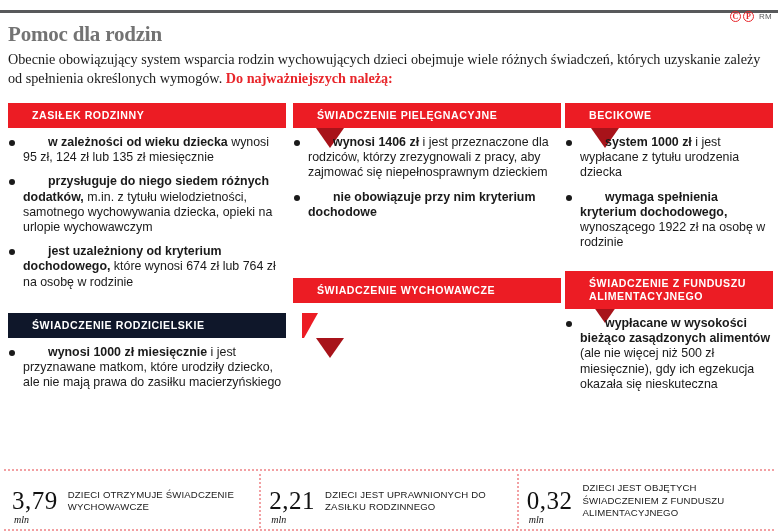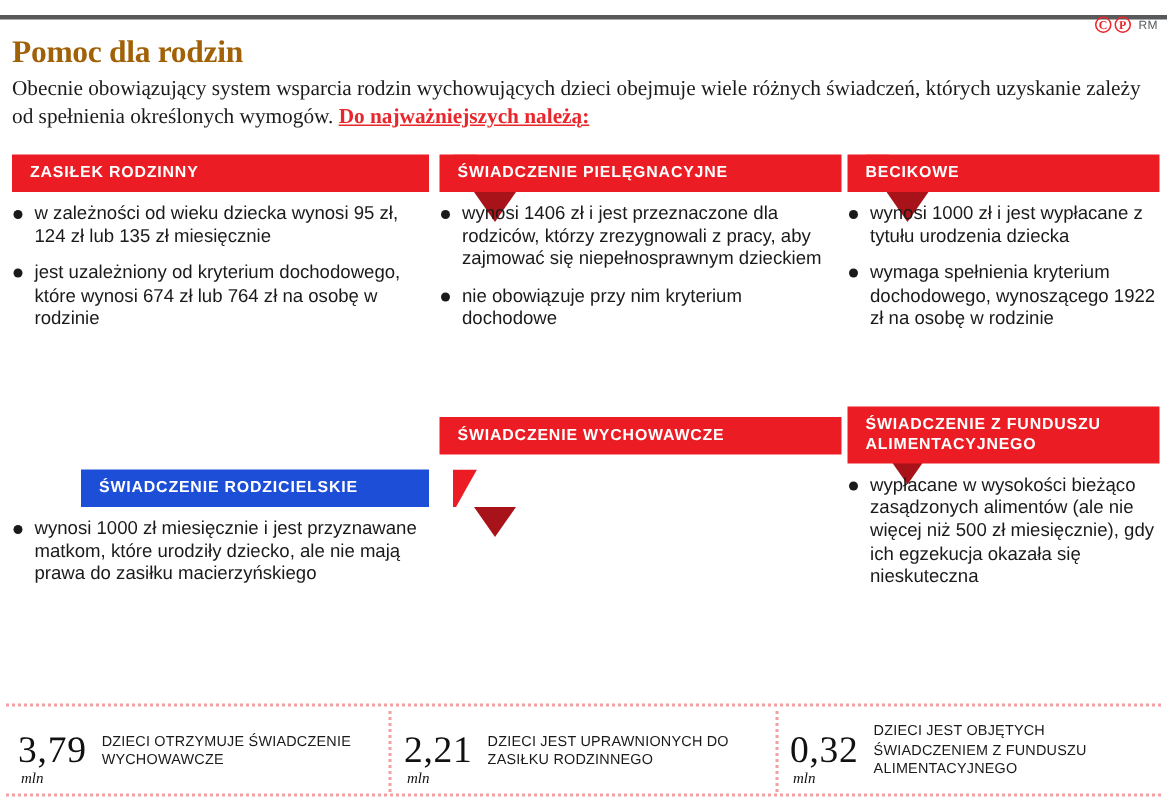--- a/index.html
+++ b/index.html
@@ -27,62 +27,62 @@
     font-family: "Liberation Serif", serif; font-weight: bold;
   }
   .logo-rm {
     font-size: 8px; color: #58595b; font-weight: normal; letter-spacing: .3px;
     margin-left: 3px;
   }
 
   .title {
     position: absolute; left: 8px; top: 22px;
     font-family: "Liberation Serif", serif;
-    font-weight: bold; font-size: 21px; color: #a16207; letter-spacing: -.2px;
+    font-weight: bold; font-size: 21px; color: #737373; letter-spacing: -.2px;
   }
   .lede {
     position: absolute; left: 8px; top: 50px; width: 760px;
     font-family: "Liberation Serif", serif;
     font-size: 14.2px; line-height: 19px; color: #1a1a1a;
   }
-  .lede .hl { color: #e8262b; font-weight: bold; text-decoration: underline; }
+  .lede .hl { color: #e8262b; font-weight: bold; }
 
   
   .col { position: absolute; top: 0; }
   .col1 { left: 8px;   width: 278px; }
   .col2 { left: 293px; width: 268px; }
   .col3 { left: 565px; width: 208px; }
 
   
   .banner { position: relative; margin-bottom: 7px; }
   .banner-bar {
     position: relative; background: #ec1c24; color: #fff;
     font-size: 10.6px; font-weight: bold; letter-spacing: .55px;
-    padding: 6px 10px 6px 12px; line-height: 13px;
+    padding: 6px 10px 6px 24px; line-height: 13px;
     min-height: 25px; display: flex; align-items: center;
   }
   .banner-point {
     position: absolute; right: -15px; top: 0; width: 0; height: 100%;
   }
   .banner-point svg { display: block; }
   .banner-fold {
     position: absolute; right: -15px; width: 0; height: 0;
   }
 
   
   ul.items { list-style: none; }
   ul.items li {
     position: relative; padding-left: 15px; margin-bottom: 9px;
     font-size: 12.4px; line-height: 15.2px; color: #1a1a1a;
   }
   ul.items li::before {
     content: ""; position: absolute; left: 1px; top: 5px;
     width: 6px; height: 6px; border-radius: 50%; background: #1a1a1a;
   }
-  ul.items li b { font-weight: normal; }
+  ul.items li b { font-weight: bold; margin-left: 25px; }
 
   
   .foot-rule {
     position: absolute; left: 4px; top: 469px; width: 770px; height: 0;
     border-top: 2.5px dotted #f2a0a3;
   }
   .foot-rule2 {
     position: absolute; left: 4px; top: 529px; width: 770px; height: 0;
     border-top: 2.5px dotted #f2a0a3;
   }
@@ -137,26 +137,27 @@
             <svg width="16" height="25" viewBox="0 0 16 25">
               <polygon points="0,0 16,0 2,25 0,25" fill="#ec1c24"></polygon>
             </svg>
           </div>
           <div class="banner-fold" style="top: 25px; right: -16px; margin-right: -14px;"><svg width="30" height="20" viewBox="0 0 30 20">
               <polygon points="0,0 28,0 14,20" fill="#a8131a"></polygon>
             </svg></div>
         </div>
         <ul class="items">
           <li><b>w zależności od wieku dziecka</b><span> wynosi 95 zł, 124 zł lub 135 zł miesięcznie</span></li>
+          <li><b>przysługuje do niego siedem różnych dodatków,</b><span> m.in. z tytułu wielodzietności, samotnego wychowywania dziecka, opieki na urlopie wychowawczym</span></li>
           <li><b>jest uzależniony od kryterium dochodowego,</b><span> które wynosi 674 zł lub 764 zł na osobę w rodzinie</span></li>
         </ul>
       </div>
       <div style="position: absolute; top: 313px; left: 0px; right: 0px;">
         <div class="banner">
-          <div class="banner-bar" style="background: #1d4ed8; min-height: 25px; margin-left: 46px;">ŚWIADCZENIE RODZICIELSKIE</div>
+          <div class="banner-bar" style="background: #0f172a; min-height: 25px;">ŚWIADCZENIE RODZICIELSKIE</div>
           <div class="banner-point" style="right: -16px;">
             <svg width="16" height="25" viewBox="0 0 16 25">
               <polygon points="0,0 16,0 2,25 0,25" fill="#ec1c24"></polygon>
             </svg>
           </div>
           <div class="banner-fold" style="top: 25px; right: -16px; margin-right: -14px;"><svg width="30" height="20" viewBox="0 0 30 20">
               <polygon points="0,0 28,0 14,20" fill="#a8131a"></polygon>
             </svg></div>
         </div>
         <ul class="items">
@@ -197,21 +198,21 @@
       </div>
     </div>
   <div class="col col3" id="col-2">
       <div style="position: absolute; top: 103px; left: 0px; right: 0px;">
         <div class="banner">
           <div class="banner-bar" style="background: rgb(236, 28, 36); min-height: 25px; text-align: center;">BECIKOWE</div>
           <div class="banner-point" style="right: -16px;"></div>
           <div class="banner-fold" style="top: 25px; right: -16px; margin-right: -14px;"></div>
         </div>
         <ul class="items">
-          <li><b>wynosi 1000 zł</b><span> i jest wypłacane z tytułu urodzenia dziecka</span></li>
+          <li><b>system 1000 zł</b><span> i jest wypłacane z tytułu urodzenia dziecka</span></li>
           <li><b>wymaga spełnienia kryterium dochodowego,</b><span> wynoszącego 1922 zł na osobę w rodzinie</span></li>
         </ul>
       </div>
       <div style="position: absolute; top: 271px; left: 0px; right: 0px;">
         <div class="banner">
           <div class="banner-bar" style="background: rgb(236, 28, 36); min-height: 38px;">ŚWIADCZENIE Z FUNDUSZU ALIMENTACYJNEGO</div>
           <div class="banner-point" style="right: -16px;"></div>
           <div class="banner-fold" style="top: 38px; right: -16px; margin-right: -14px;"></div>
         </div>
         <ul class="items">

